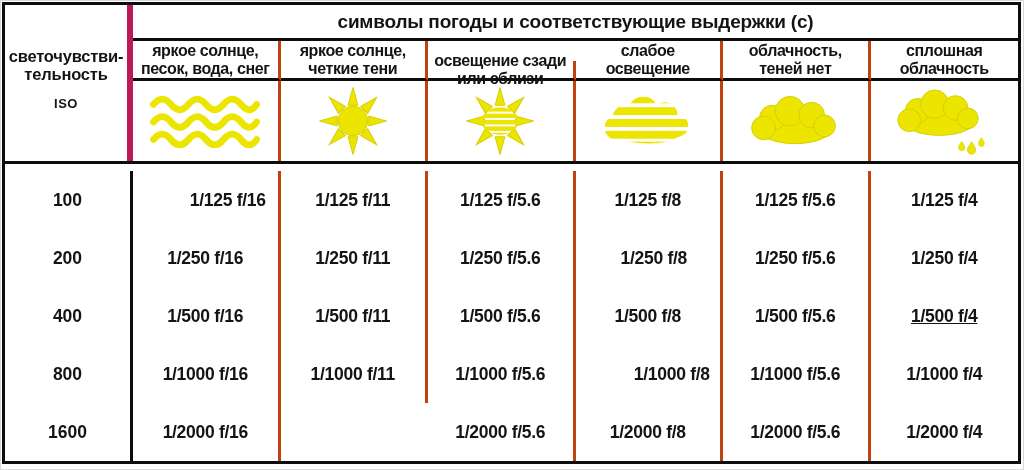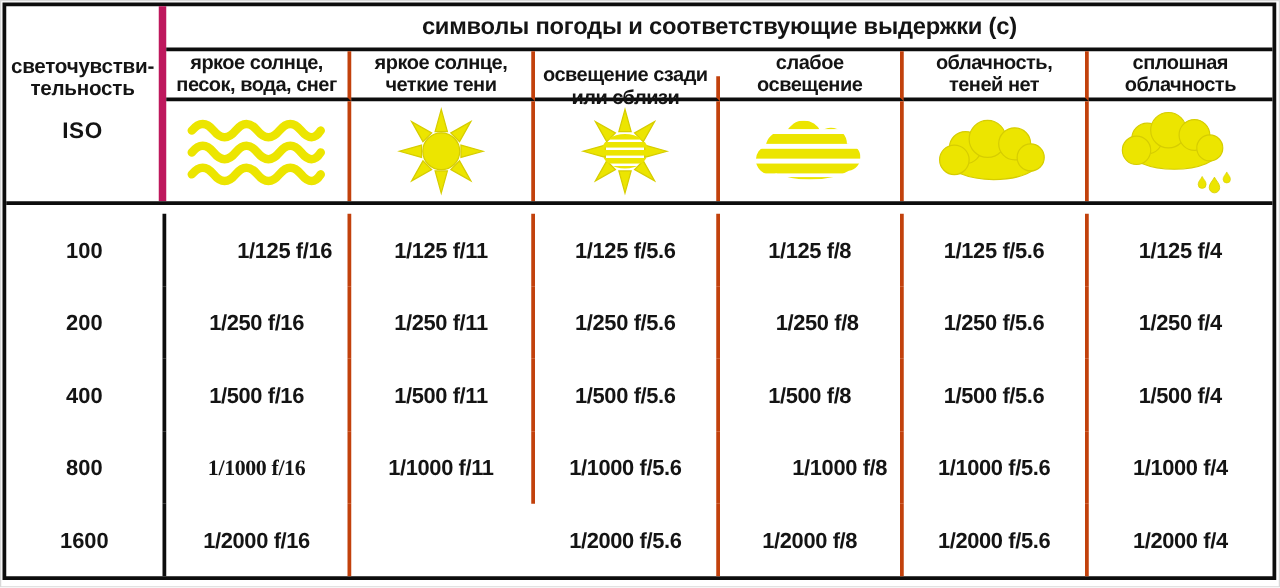--- a/index.html
+++ b/index.html
@@ -21,21 +21,21 @@
   .vline{border-right:3px solid #c2410c;}
   .hline{border-bottom:3px solid #0d0d0d;}
 
   .iso-head{
     grid-area:1/1/4/2;
     flex-direction:column;gap:13px;
     border-right:6px solid #be185d;
     font-size:16.5px;line-height:1.12;white-space:pre-line;
     transform:none;padding-bottom:8px;letter-spacing:-0.2px;
   }
-  .iso-unit{font-size:18px;letter-spacing:0.5px;}
+  .iso-unit{font-size:13px;letter-spacing:0.5px;}
   .title{grid-area:1/2/2/8;font-size:19px;letter-spacing:-0.2px;}
   .lbl{font-size:16px;line-height:1.1;white-space:pre-line;letter-spacing:-0.4px;padding:0 2px;}
   .sep{grid-area:4/1/5/8;border-top:3px solid #0d0d0d;}
   .iso-val{font-size:17.5px;border-right:3px solid #0d0d0d;}
   .val{font-size:17.5px;letter-spacing:-0.3px;}
   .ico svg{display:block;}
 </style>
 </head>
 <body>
 
@@ -181,24 +181,24 @@
     <div class="cell val vline" style="grid-area:6/5;padding-left:12px;">1/250 f/8</div>
     <div class="cell val vline" style="grid-area:6/6;">1/250 f/5.6</div>
     <div class="cell val" style="grid-area:6/7;">1/250 f/4</div>
 
     <div class="cell iso-val" style="grid-area:7/1;">400</div>
     <div class="cell val vline" style="grid-area:7/2;">1/500 f/16</div>
     <div class="cell val vline" style="grid-area:7/3;">1/500 f/11</div>
     <div class="cell val vline" style="grid-area:7/4;">1/500 f/5.6</div>
     <div class="cell val vline" style="grid-area:7/5;">1/500 f/8</div>
     <div class="cell val vline" style="grid-area:7/6;">1/500 f/5.6</div>
-    <div class="cell val" style="grid-area:7/7;">1/500 f/4</div>
+    <div class="cell val" style="grid-area:7/7;text-decoration:underline;">1/500 f/4</div>
 
     <div class="cell iso-val" style="grid-area:8/1;">800</div>
-    <div class="cell val vline" style="grid-area:8/2;font-family:Liberation Serif, serif;">1/1000 f/16</div>
+    <div class="cell val vline" style="grid-area:8/2;">1/1000 f/16</div>
     <div class="cell val vline" style="grid-area:8/3;">1/1000 f/11</div>
     <div class="cell val vline" style="grid-area:8/4;">1/1000 f/5.6</div>
     <div class="cell val vline" style="grid-area:8/5;padding-left:48px;">1/1000 f/8</div>
     <div class="cell val vline" style="grid-area:8/6;">1/1000 f/5.6</div>
     <div class="cell val" style="grid-area:8/7;">1/1000 f/4</div>
 
     <div class="cell iso-val" style="grid-area:9/1;">1600</div>
     <div class="cell val vline" style="grid-area:9/2;">1/2000 f/16</div>
     <div class="cell val vline" style="grid-area:9/4;">1/2000 f/5.6</div>
     <div class="cell val vline" style="grid-area:9/5;">1/2000 f/8</div>

